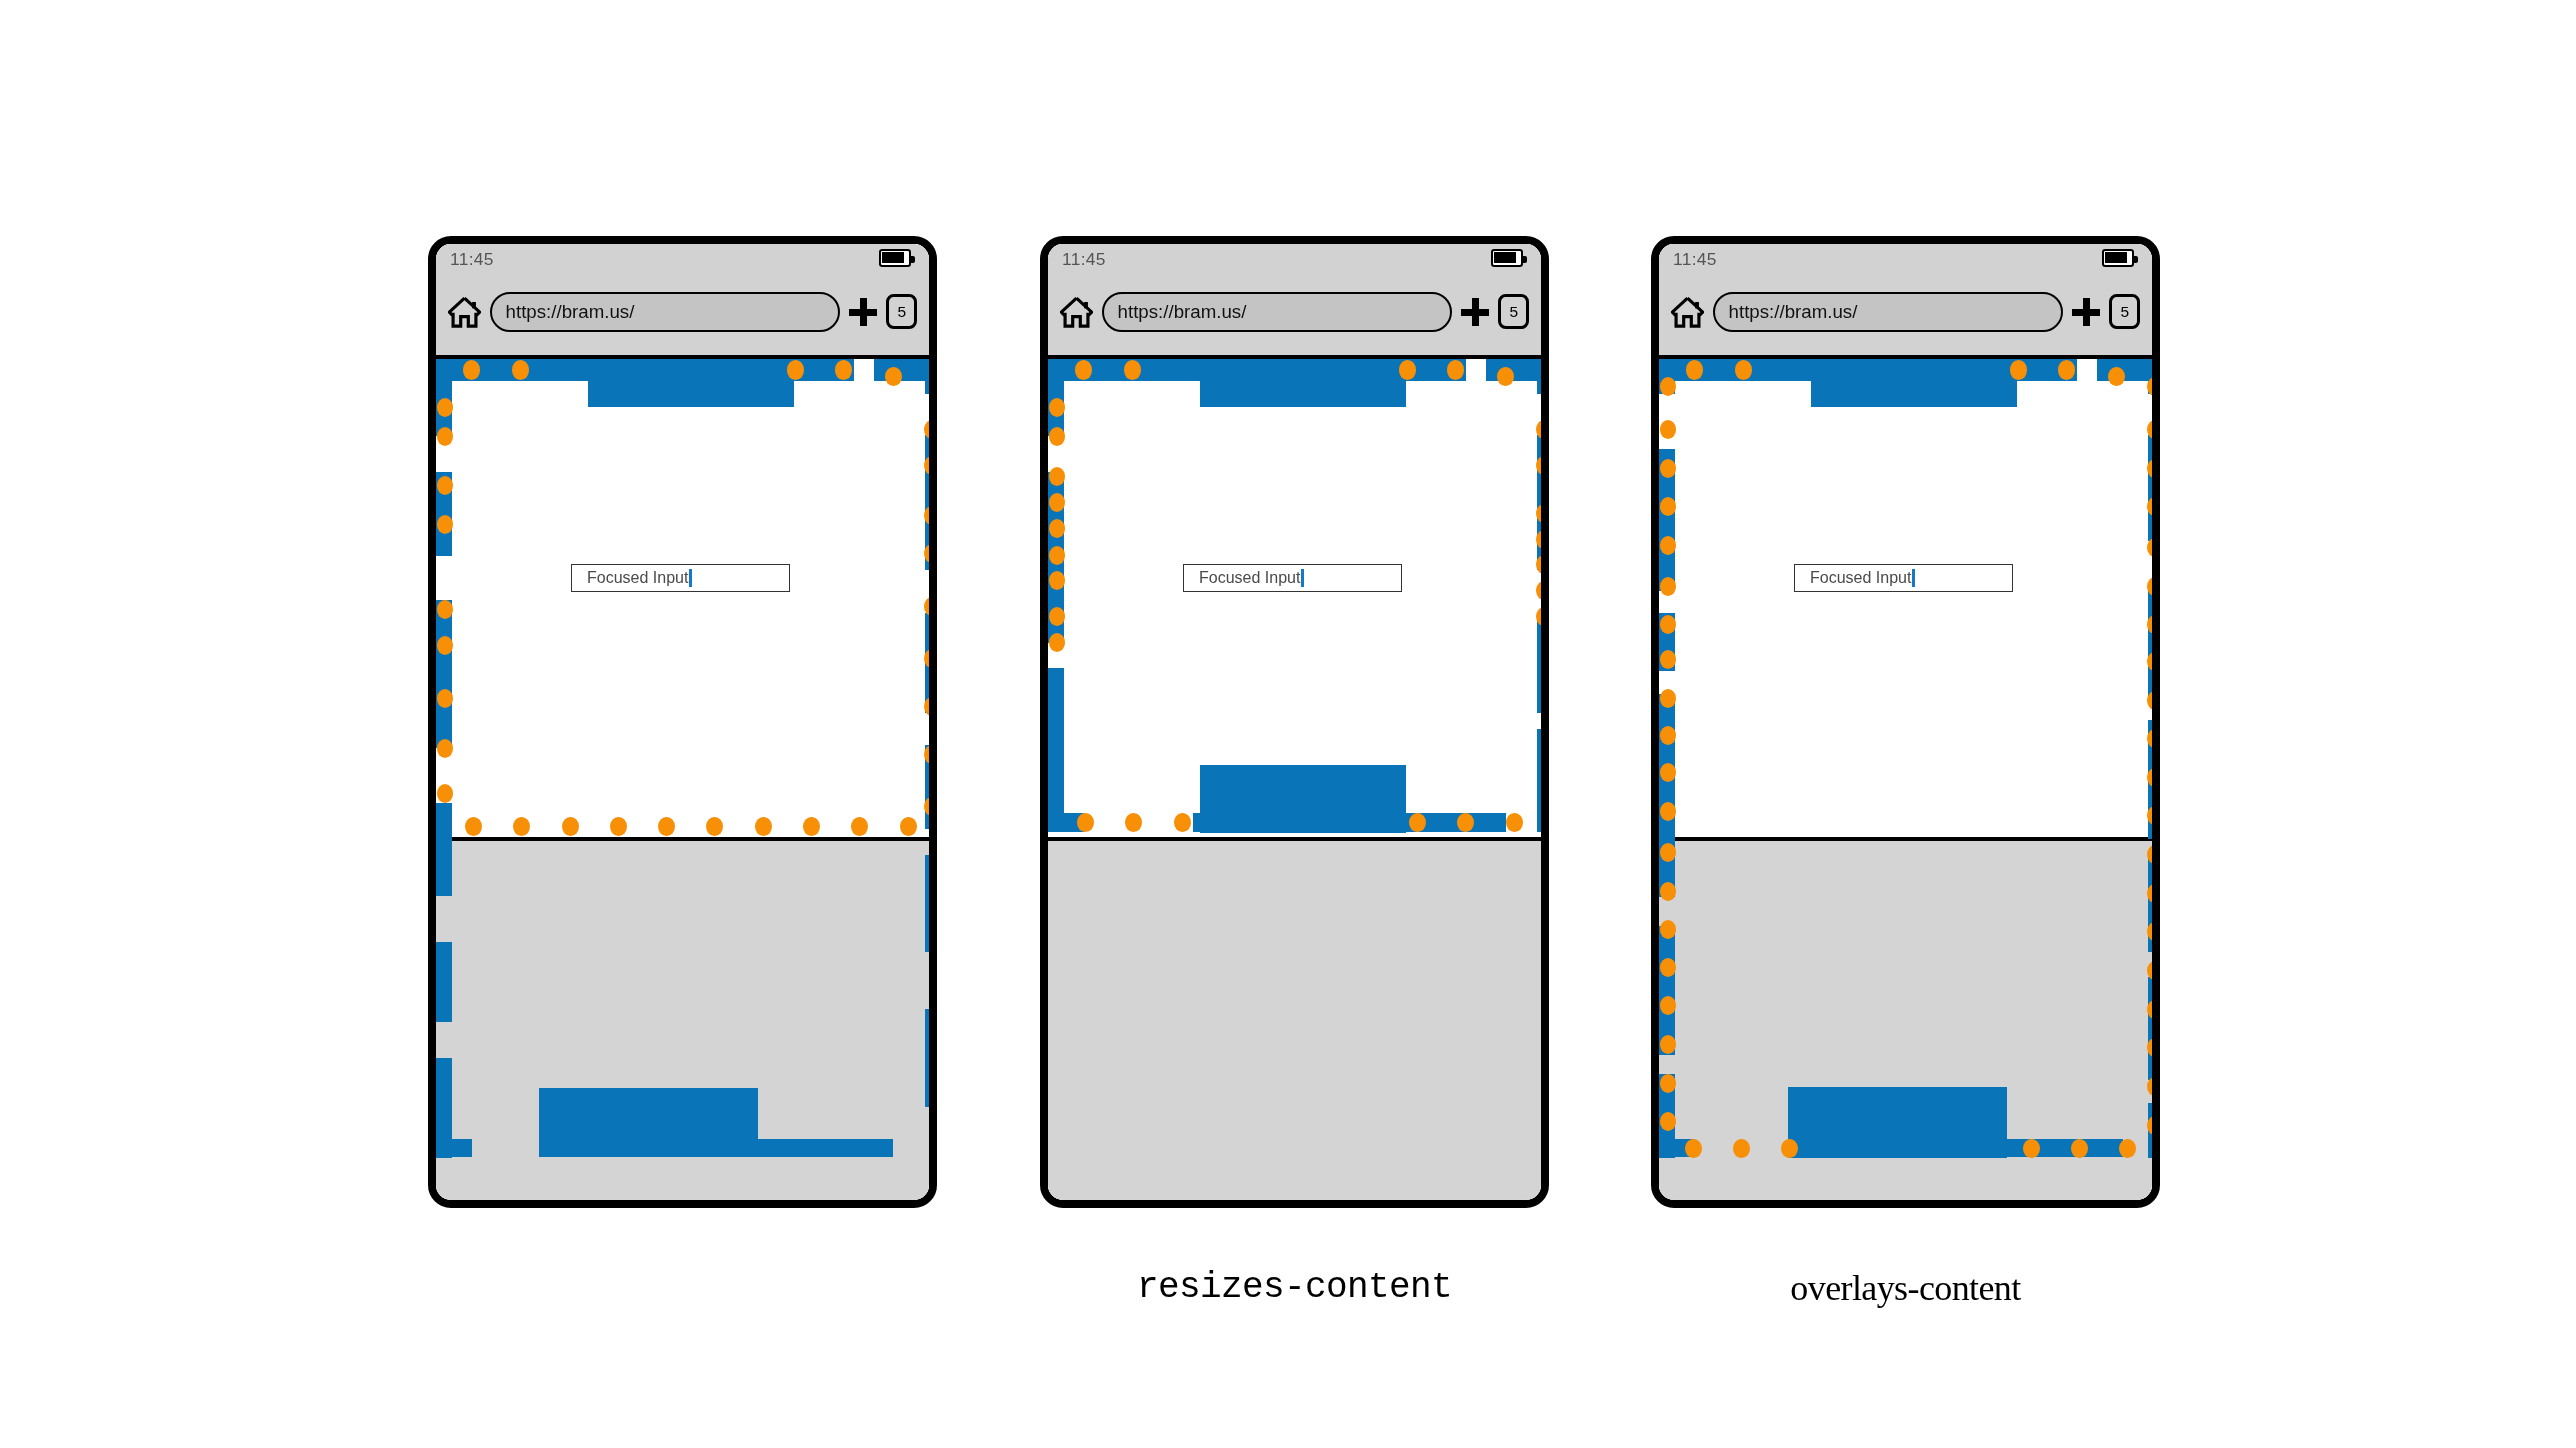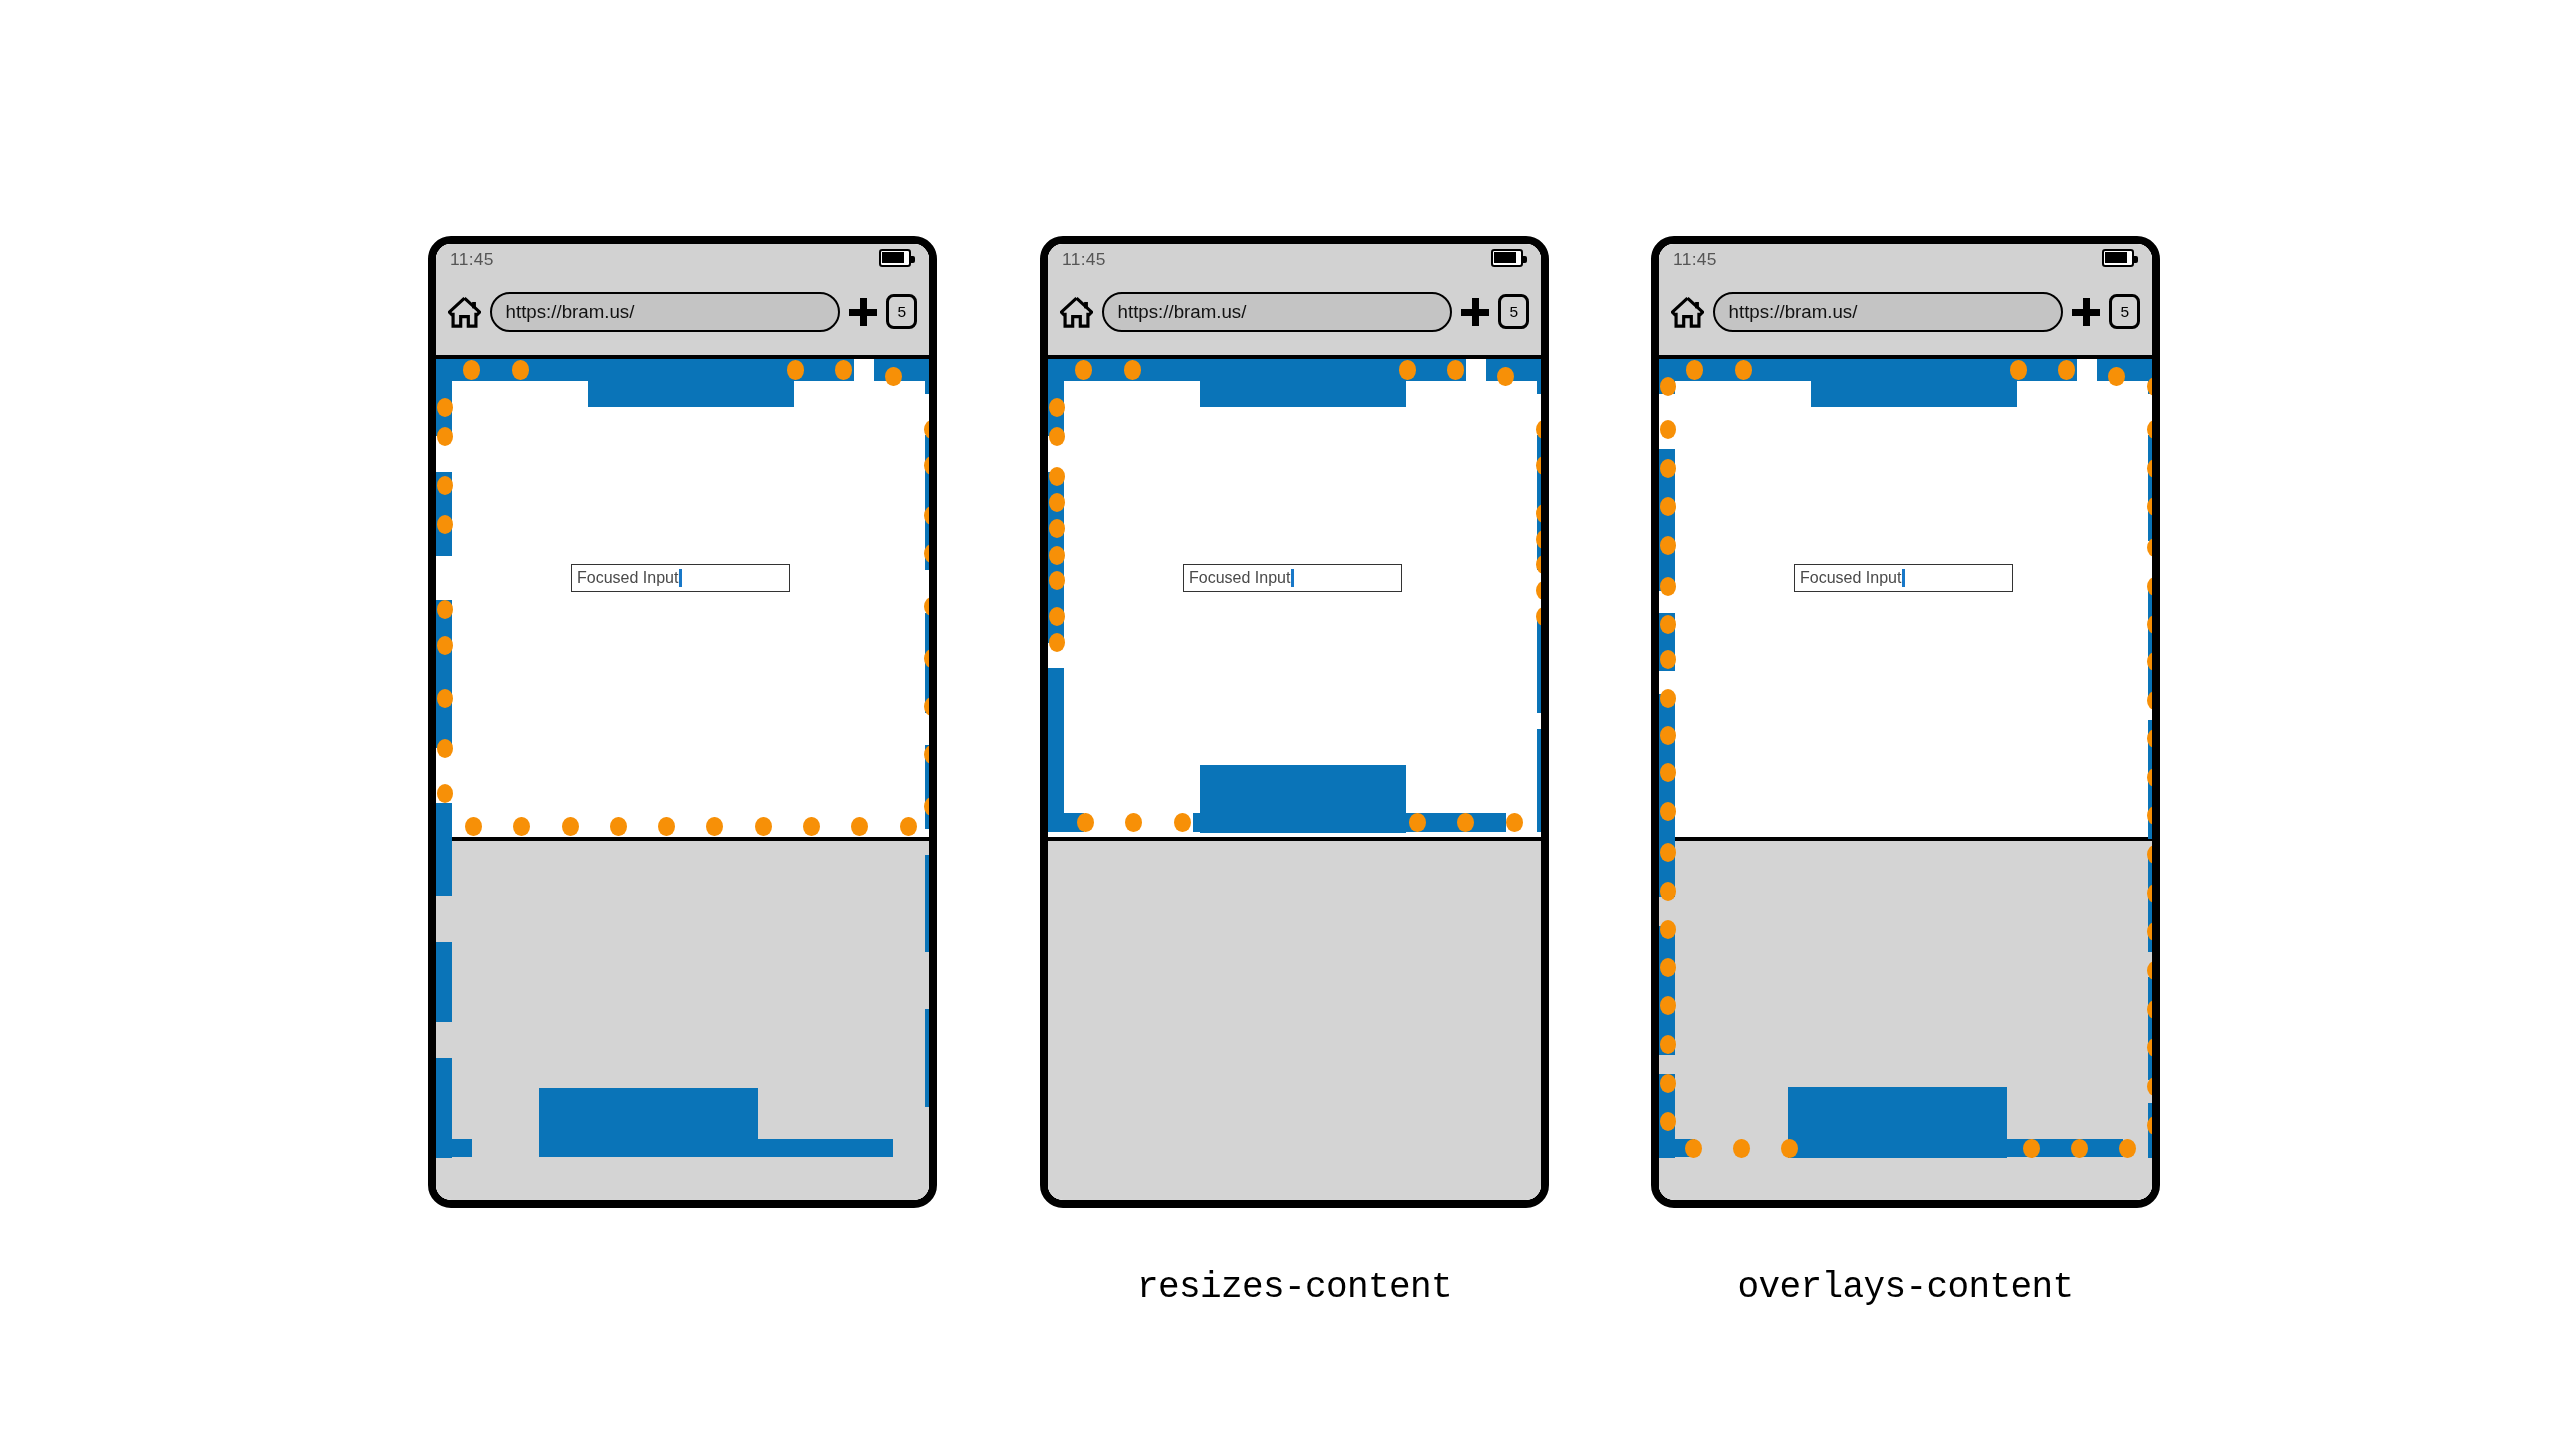--- a/index.html
+++ b/index.html
@@ -119,21 +119,21 @@
     background: #f79007; border-radius: 50%;
   }
 
   
   .input-box {
     position: absolute;
     width: 219px; height: 28px;
     border: 1.9px solid #333333;
     background: #ffffff;
     display: flex; align-items: center;
-    padding: 0 5px;
+    padding: 0 15px;
     z-index: 25;
     font-size: 16px; color: #4a4a4a;
     font-family: "Liberation Sans", sans-serif;
     white-space: nowrap;
   }
   .caret {
     display: inline-block; width: 2.6px; height: 18px;
     background: #1878c8; margin-left: 0.6px;
   }
 
@@ -143,21 +143,21 @@
     top: 1267px;
     width: 509px;
     text-align: center;
     font-family: "Liberation Mono", "DejaVu Sans Mono", monospace;
     font-size: 36px;
     color: #000000;
     letter-spacing: -0.6px;
   }
   .cap-1 { left: 428px; }
   .cap-2 { left: 1040px; }
-  .cap-3 { left: 1651px; }
+  .cap-3 { left: 1651px; font-family: Liberation Serif, serif; }
 </style>
 </head>
 <body>
 
 <div class="stage">
 
   <div class="phone phone-1">
     <div class="screen">
 
       <div class="chrome">

